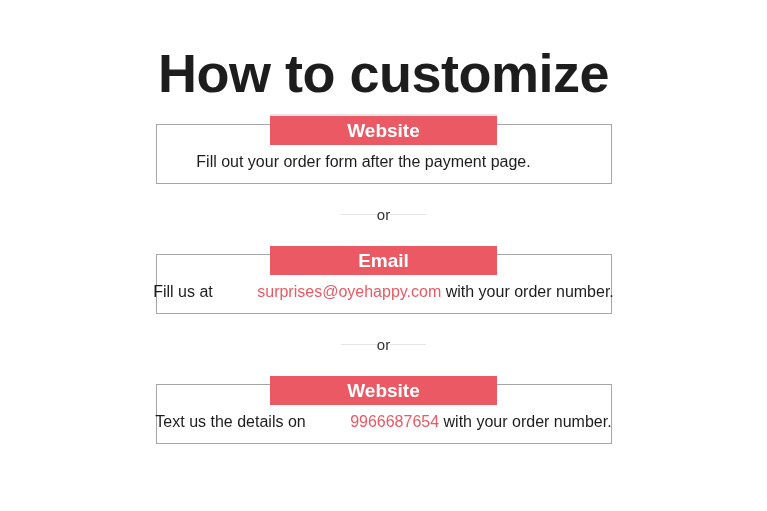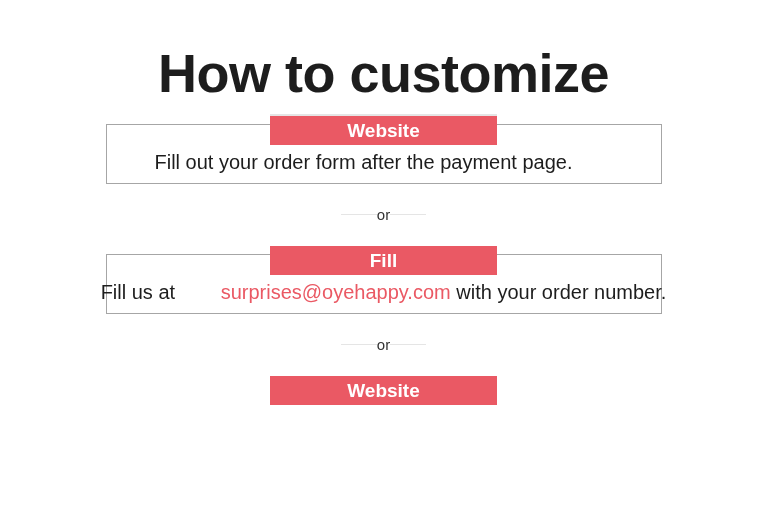--- a/index.html
+++ b/index.html
@@ -26,21 +26,21 @@
     letter-spacing: -0.5px;
     color: var(--body-text, #1d1d1d);
   }
   .title-underline {
     width: 227px;
     height: 2px;
     margin: 10px auto 0 auto;
     background: var(--underline, #e7e7e7);
   }
   .section {
-    width: 556px;
+    width: 456px;
     margin: 0 auto;
   }
   .section:first-of-type {
     margin-top: 30px;
   }
   .band {
     position: relative;
     z-index: 2;
     width: 227px;
     height: 29px;
@@ -63,21 +63,21 @@
     margin-top: -21px;
     border: 1px solid var(--box-border, #a6a6a6);
     background: #ffffff;
     display: flex;
     align-items: center;
     justify-content: center;
     padding-top: 16px;
   }
   .card-text {
     margin: 0;
-    font-size: 20px;
+    font-size: 16px;
     color: var(--body-text, #1d1d1d);
     white-space: pre;
   }
   .highlight {
     color: var(--accent, #ea5964);
     text-decoration: none;
     margin-left: 40px;
   }
   .or-row {
     display: flex;
@@ -115,32 +115,35 @@
   </div>
 
   <div class="or-row">
     <span class="or-dash"></span>
     <span class="or-label">or</span>
     <span class="or-dash"></span>
   </div>
 
   <div class="section">
     <div class="band">
-      <span class="band-label">Fill</span>
+      <span class="band-label">Email</span>
     </div>
     <div class="card">
       <p class="card-text"><span>Fill us at </span><a href="#" class="highlight">surprises@oyehappy.com</a><span> with your order number.</span></p>
     </div>
   </div>
 
   <div class="or-row">
     <span class="or-dash"></span>
     <span class="or-label">or</span>
     <span class="or-dash"></span>
   </div>
 
   <div class="section">
     <div class="band">
       <span class="band-label">Website</span>
     </div>
+    <div class="card">
+      <p class="card-text"><span>Text us the details on </span><a href="#" class="highlight">9966687654</a><span> with your order number.</span></p>
+    </div>
   </div>
 
 </div>
 
 </body></html>

